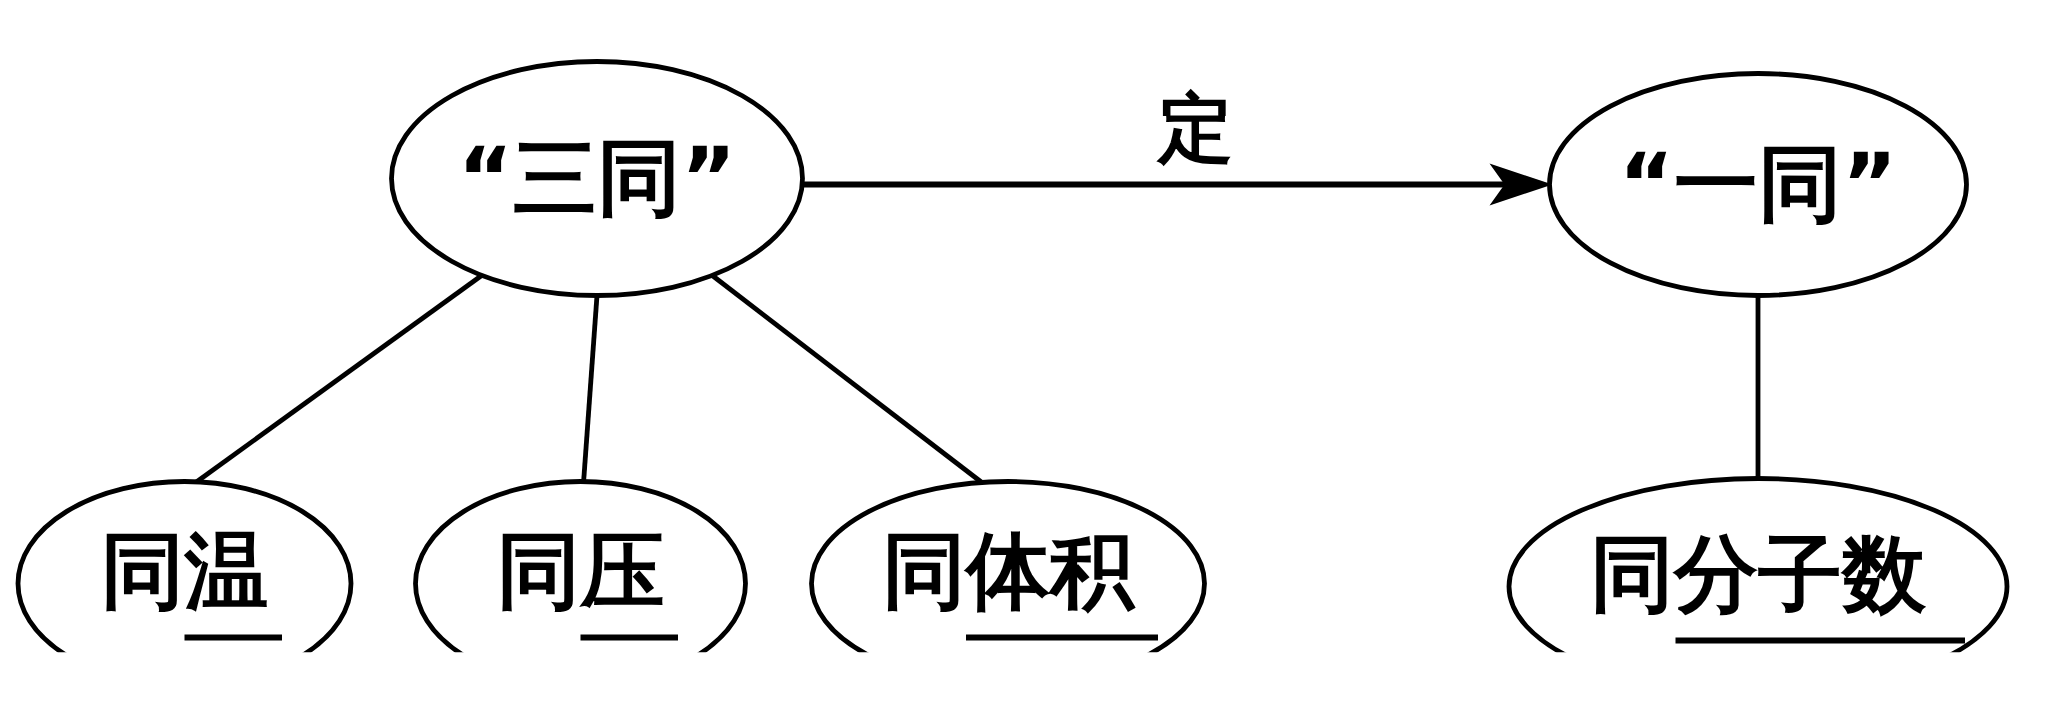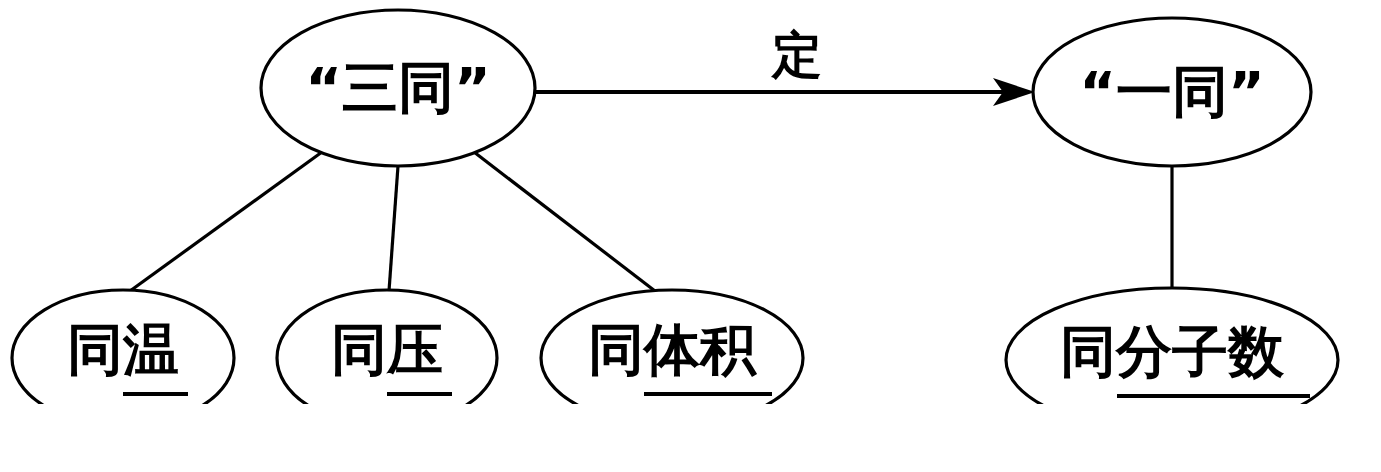--- a/index.html
+++ b/index.html
@@ -10,20 +10,21 @@
   }
   body {
     font-family: "Liberation Serif", "DejaVu Serif", serif;
   }
   #diagram-root {
     position: relative;
     width: 1381px;
     height: 404px;
     background: #ffffff;
     overflow: hidden;
+    margin-top: 31px;
   }
   #diagram-svg {
     position: absolute;
     top: 0;
     left: 0;
     width: 1381px;
     height: 472px;
     display: block;
   }
   .node-ellipse {

